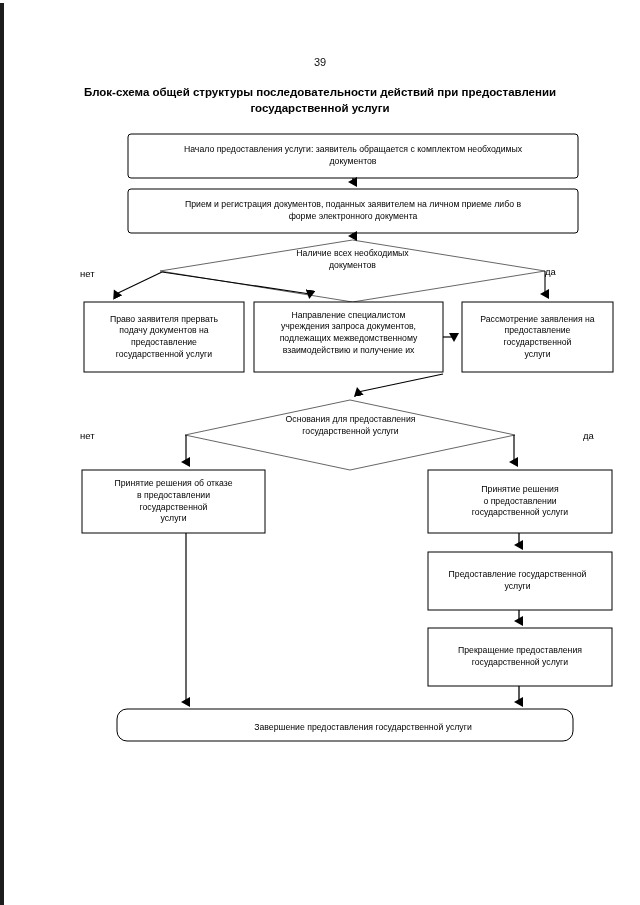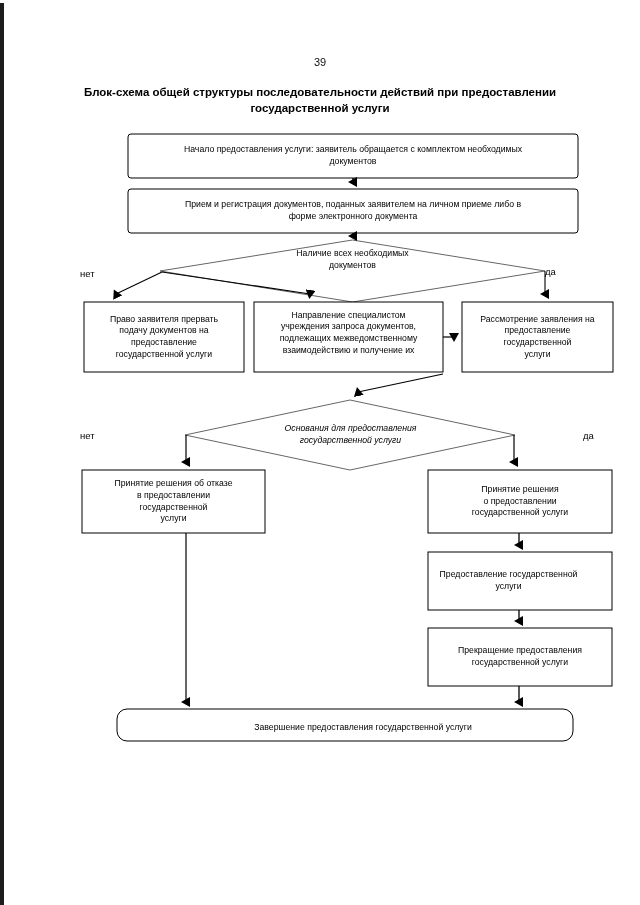--- a/index.html
+++ b/index.html
@@ -168,33 +168,33 @@
   <div class="node-text" style="left:254px; top:302px; width:189px; height:62px;">Направление специалистом
 учреждения запроса документов,
 подлежащих межведомственному
 взаимодействию и получение их</div>
 
   <div class="node-text" style="left:462px; top:302px; width:151px; height:70px;">Рассмотрение заявления на
 предоставление
 государственной
 услуги</div>
 
-  <div class="diamond-text" style="left:248px; top:423px; width:205px;font-style:italic;">Основания для предоставления
+  <div class="diamond-text" style="left:248px; top:414px; width:205px;">Основания для предоставления
 государственной услуги</div>
 
   <div class="node-text" style="left:82px; top:470px; width:183px; height:63px;">Принятие решения об отказе
 в предоставлении
 государственной
 услуги</div>
 
   <div class="node-text" style="left:428px; top:470px; width:184px; height:63px;">Принятие решения
 о предоставлении
 государственной услуги</div>
 
-  <div class="node-text" style="left:403px; top:552px; width:211px; height:58px;">Предоставление государственной
+  <div class="node-text" style="left:412px; top:552px; width:211px; height:58px;">Предоставление государственной
 услуги</div>
 
   <div class="node-text" style="left:428px; top:628px; width:184px; height:58px;">Прекращение предоставления
 государственной услуги</div>
 
   <div class="node-text" style="left:117px; top:709px; width:492px; height:32px;">Завершение предоставления государственной услуги</div>
 
   <div class="branch-label" style="left:80px; top:268px;">нет</div>
   <div class="branch-label" style="left:545px; top:266px;">да</div>
   <div class="branch-label" style="left:80px; top:430px;">нет</div>

